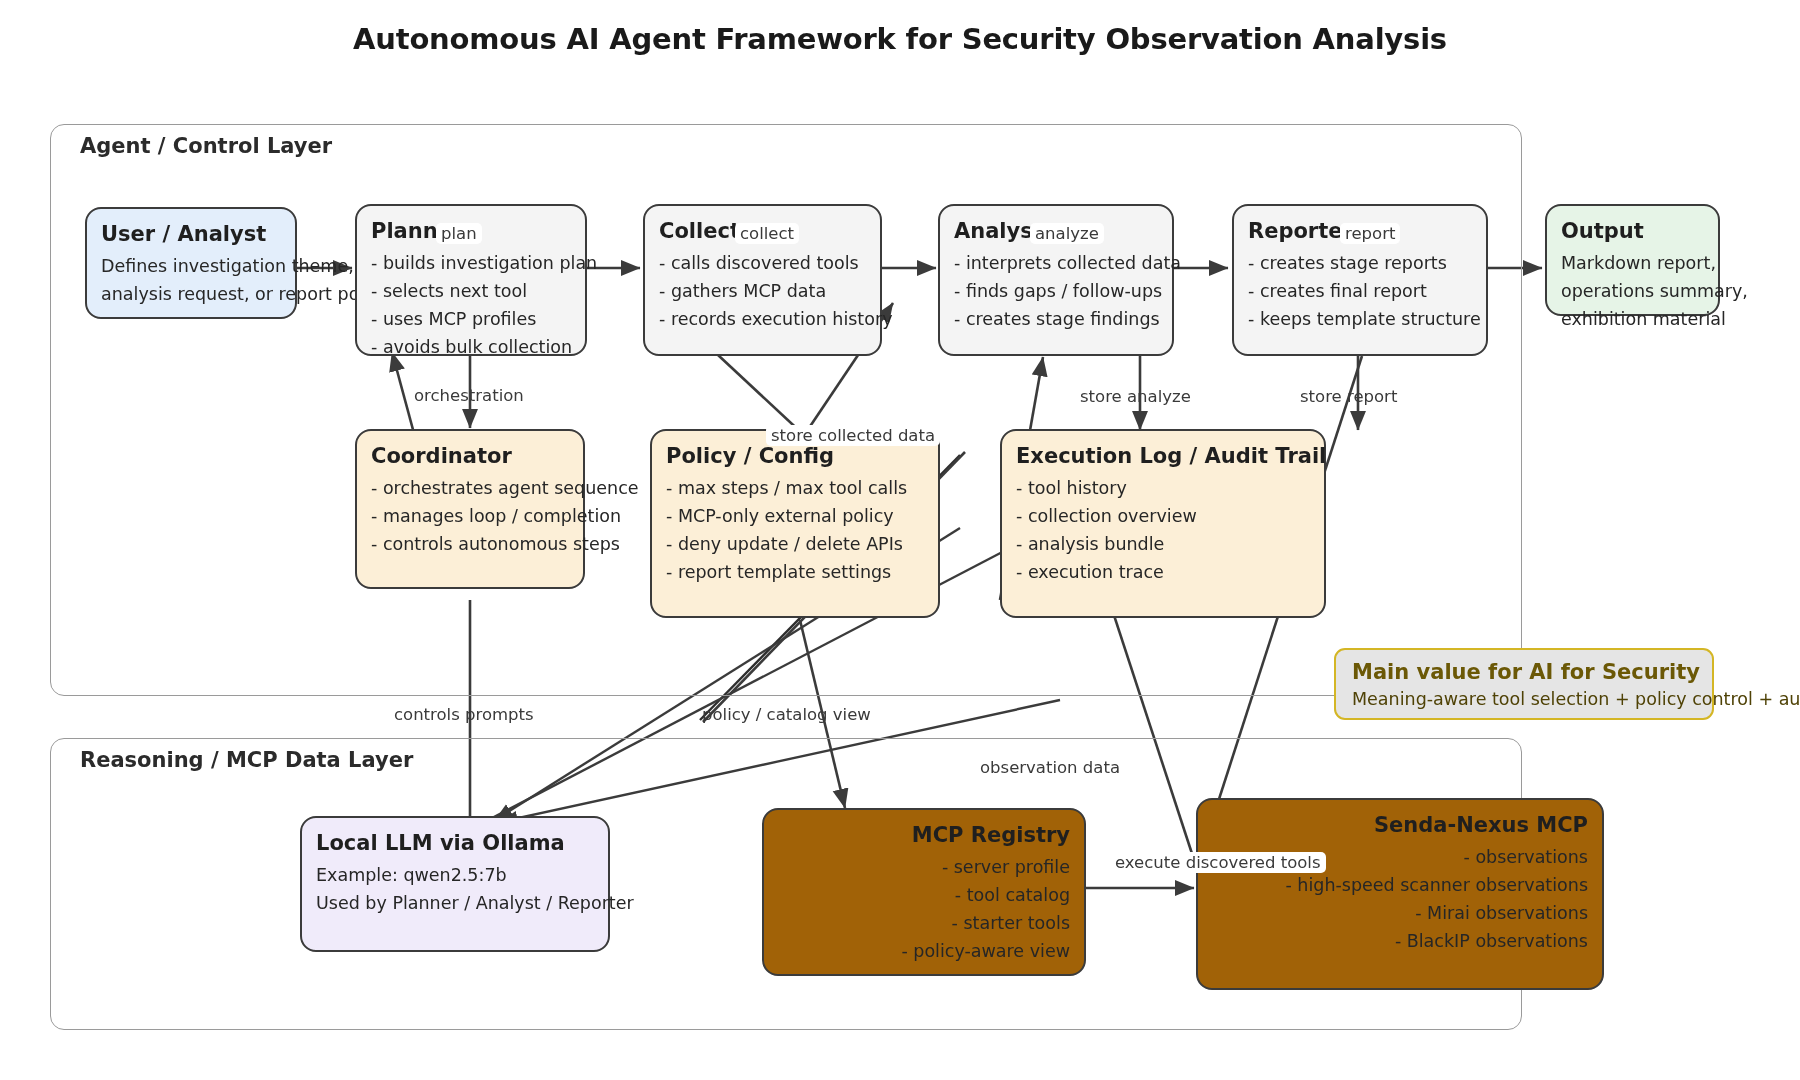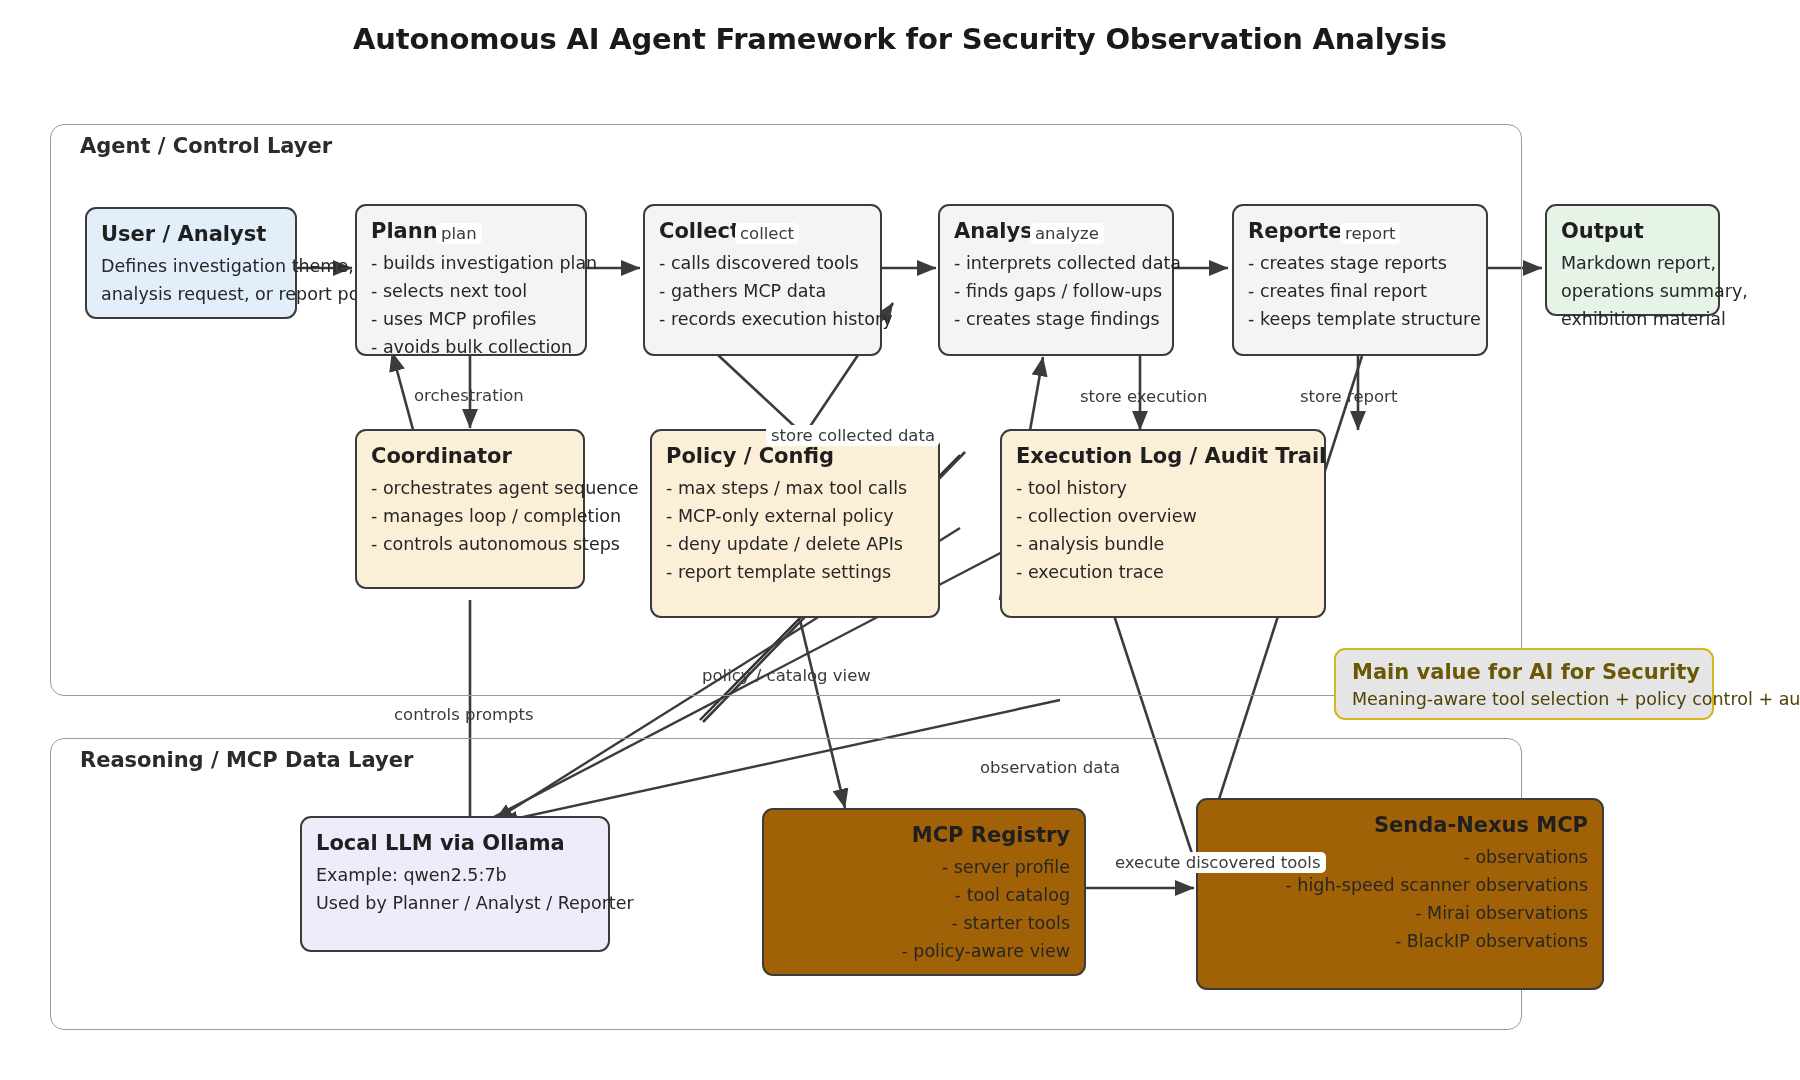--- a/index.html
+++ b/index.html
@@ -31,21 +31,21 @@
   .layer-title{
     position:absolute;
     font-size:21px;font-weight:bold;color:#2b2b2b;
     white-space:nowrap;
   }
 
   
   .node{
     position:absolute;
     border:2.4px solid #3b3b3b;
-    border-radius:11px;
+    border-radius:16px;
     box-sizing:border-box;
     padding:10px 14px 8px 14px;
     overflow:visible;
   }
   .node .n-title{
     font-size:21px;font-weight:bold;color:#1f1f1f;
     white-space:nowrap;line-height:30px;
     margin-bottom:3px;
   }
   .node .n-line{
@@ -277,21 +277,21 @@
     <div class="n-line">- BlackIP observations</div>
   </div>
 
   <div class="edge-label" style="left:436px;top:223px;text-align:right;">plan</div>
   <div class="edge-label" style="left:735px;top:223px;">collect</div>
   <div class="edge-label" style="left:1030px;top:223px;">analyze</div>
   <div class="edge-label" style="left:1340px;top:223px;">report</div>
 
   <div class="edge-label plain" style="left:412px;top:385px;">orchestration</div>
   <div class="edge-label" style="left:766px;top:425px;">store collected data</div>
-  <div class="edge-label plain" style="left:1078px;top:386px;">store execution</div>
+  <div class="edge-label plain" style="left:1078px;top:386px;">store analyze</div>
   <div class="edge-label plain" style="left:1298px;top:386px;">store report</div>
 
   <div class="edge-label plain" style="left:392px;top:704px;">controls prompts</div>
-  <div class="edge-label plain" style="left:700px;top:665px;">policy / catalog view</div>
+  <div class="edge-label plain" style="left:700px;top:704px;">policy / catalog view</div>
   <div class="edge-label plain" style="left:978px;top:757px;">observation data</div>
   <div class="edge-label" style="left:1110px;top:852px;">execute discovered tools</div>
 
 </div>
 
 </body></html>

